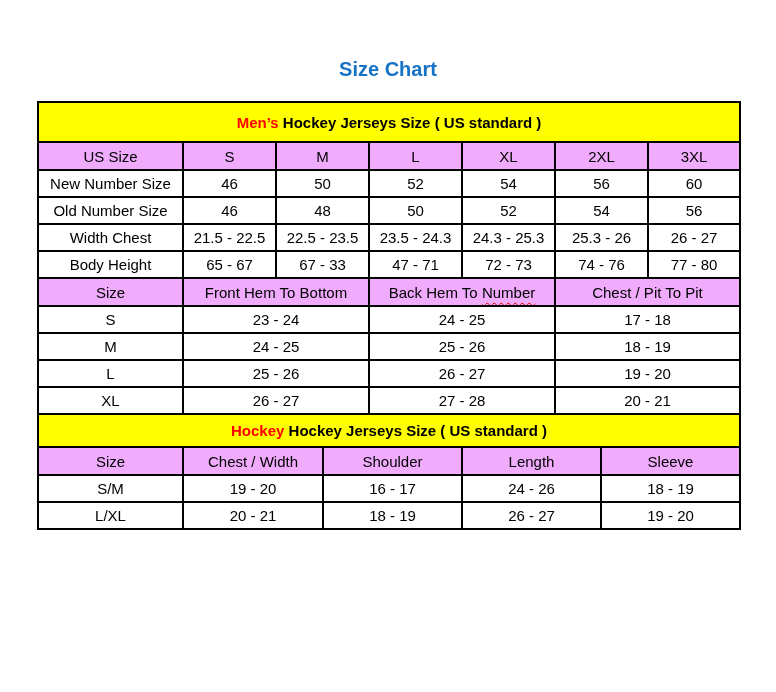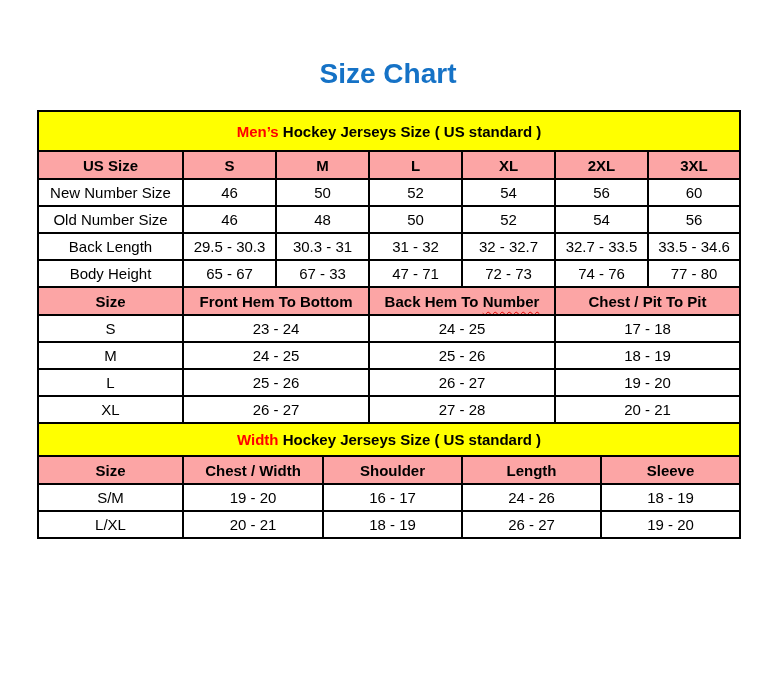--- a/index.html
+++ b/index.html
@@ -8,21 +8,21 @@
     background: #ffffff;
     width: 776px;
     height: 692px;
     overflow: hidden;
     font-family: "Liberation Sans", "DejaVu Sans", sans-serif;
     color: #000000;
   }
   .page-title {
     margin: 58px 0 20px 0;
     text-align: center;
-    font-size: 28px;
+    font-size: 20px;
     font-weight: bold;
     color: #1572C6;
     letter-spacing: 0px;
   }
   .chart-wrap {
     width: 740px;
     margin-left: 37px;
   }
   table.size-table {
     border-collapse: collapse;
@@ -45,22 +45,22 @@
     background: #FFFF00;
     font-size: 17px;
     font-weight: bold;
   }
   .band-lg { height: 38px; }
   .band-md { height: 34px; }
   .band-sm { height: 31px; }
   .band .hl { color: #FF0000; }
   tr.hrow th {
     height: 26px;
-    font-weight: bold;
-    background: #fca5a5;
+    font-weight: normal;
+    background: #f0abfc;
   }
   tr.drow td { height: 25px; font-weight: normal; }
   td.lbl { font-weight: normal; }
   td.lbl-bold { font-weight: bold; }
   .squiggle {
     text-decoration-line: underline;
     text-decoration-style: wavy;
     text-decoration-color: #E00000;
     text-decoration-thickness: 1px;
     text-underline-offset: 4px;
@@ -113,27 +113,27 @@
       <tr class="drow">
         <td class="lbl">Old Number Size</td>
         <td>46</td>
         <td>48</td>
         <td>50</td>
         <td>52</td>
         <td>54</td>
         <td>56</td>
       </tr>
       <tr class="drow">
-        <td class="lbl">Back Length</td>
-        <td>29.5 - 30.3</td>
-        <td>30.3 - 31</td>
-        <td>31 - 32</td>
-        <td>32 - 32.7</td>
-        <td>32.7 - 33.5</td>
-        <td>33.5 - 34.6</td>
+        <td class="lbl">Width Chest</td>
+        <td>21.5 - 22.5</td>
+        <td>22.5 - 23.5</td>
+        <td>23.5 - 24.3</td>
+        <td>24.3 - 25.3</td>
+        <td>25.3 - 26</td>
+        <td>26 - 27</td>
       </tr>
       <tr class="drow">
         <td class="lbl">Body Height</td>
         <td>65 - 67</td>
         <td>67 - 33</td>
         <td>47 - 71</td>
         <td>72 - 73</td>
         <td>74 - 76</td>
         <td>77 - 80</td>
       </tr>
@@ -190,21 +190,21 @@
     <colgroup>
       <col style="width:145px">
         <col style="width:140px">
         <col style="width:139px">
         <col style="width:139px">
         <col style="width:139px">
     </colgroup>
     <thead>
       <tr>
         <th colspan="5" class="band band-sm">
-          <span class="hl">Width</span>
+          <span class="hl">Hockey</span>
           <span>Hockey Jerseys Size ( US standard )</span>
         </th>
       </tr>
       <tr class="hrow">
         <th>Size</th>
         <th>Chest / Width</th>
         <th>Shoulder</th>
         <th>Length</th>
         <th>Sleeve</th>
       </tr>

